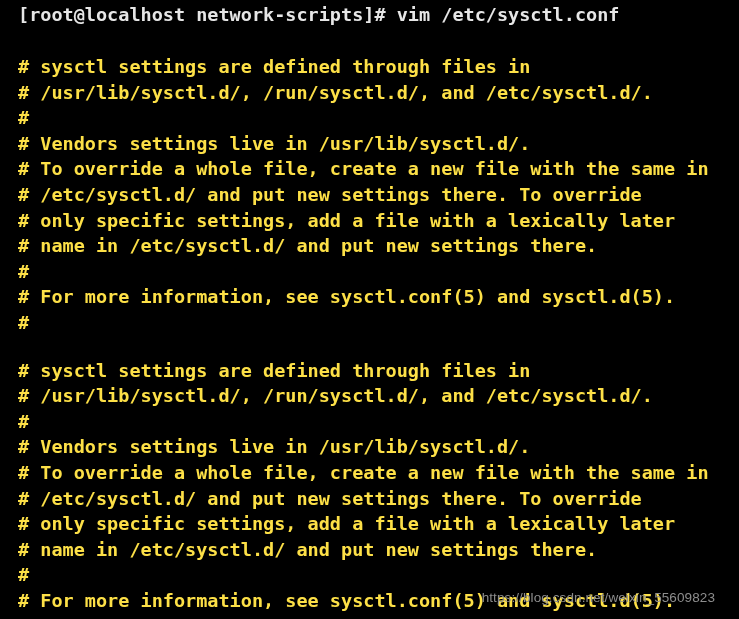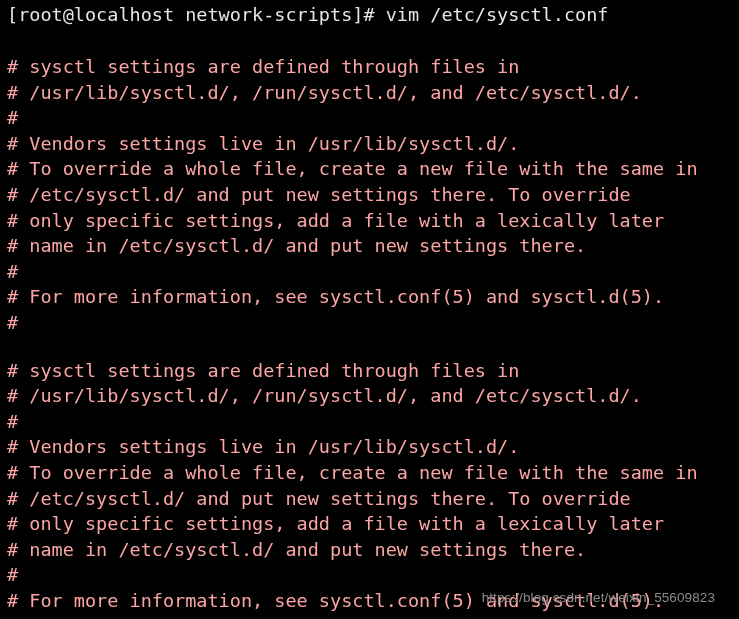--- a/index.html
+++ b/index.html
@@ -22,40 +22,41 @@
     box-sizing: border-box;
     padding: 0;
   }
 
   .line {
     height: 25.6px;
     line-height: 25.6px;
     font-size: 18.5px;
     letter-spacing: 0px;
     white-space: pre;
-    padding-left: 7px;
+    padding-left: 18px;
     box-sizing: border-box;
     font-family: "DejaVu Sans Mono", "Liberation Mono", monospace;
+    font-weight: bold;
   }
 
   .prompt-line {
     color: #e6e6e6;
     height: 30px;
     line-height: 30px;
   }
 
   .spacer {
     height: 24px;
   }
   .spacer-small {
     height: 22px;
   }
 
   .comment {
-    color: #fca5a5;
+    color: #fde047;
   }
 
   #watermark {
     position: absolute;
     right: 24px;
     top: 590px;
     color: #8d8d8d;
     font-size: 13.5px;
     font-family: "Liberation Sans", sans-serif;
     letter-spacing: 0.1px;

